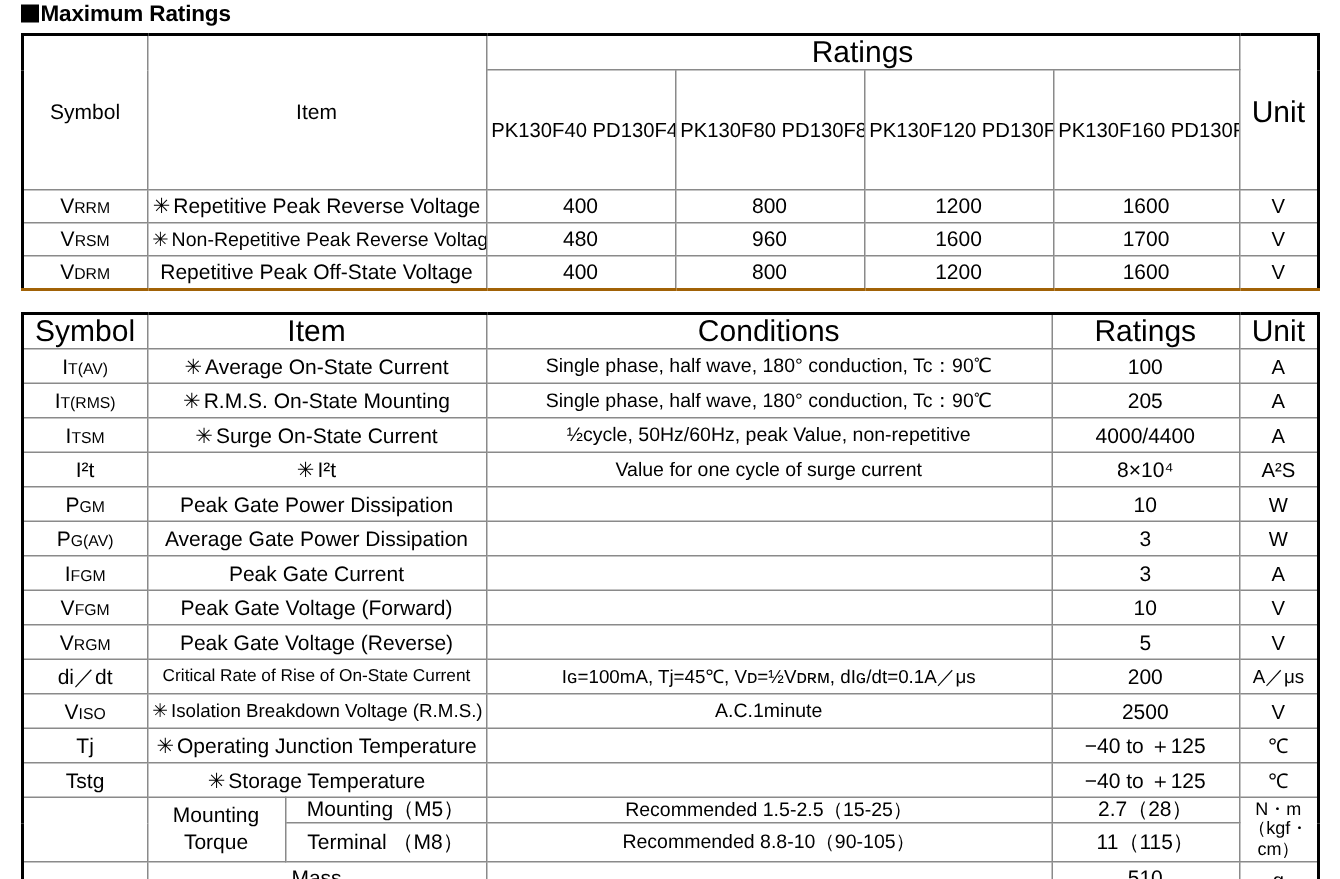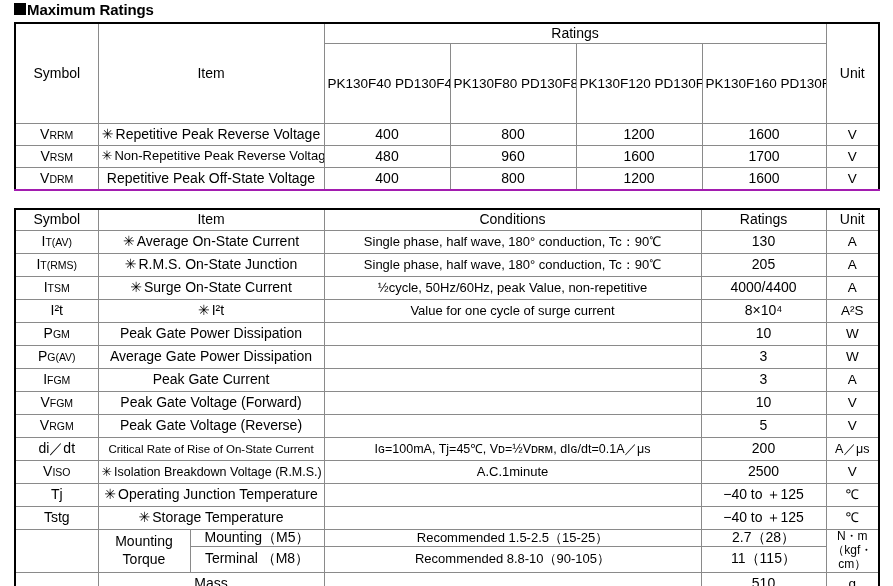--- a/index.html
+++ b/index.html
@@ -60,23 +60,23 @@
     overflow: hidden;
     white-space: nowrap;
   }
   
   table.dt {
     border: 2px solid #000;
   }
   td.lb { border-left: 2px solid #000; }
   td.rb { border-right: 2px solid #000; }
   tr.topb > td, tr.topb > th { border-top: 2px solid #000; }
-  tr.botb > td { border-bottom: 2px solid #a21caf; margin-left: 26px; }
-
-  .hdr { font-weight: bold; font-size: 14px; }
+  tr.botb > td { border-bottom: 2px solid #a16207; margin-left: 26px; }
+
+  .hdr { font-weight: bold; font-size: 20px; }
   .hdr-big { font-weight: bold; font-size: 14px; }
   .model { font-weight: bold; font-size: 13.5px; line-height: 1.30; white-space: pre-line; }
 
   
   .sym { font-size: 14px; letter-spacing: 0px; }
   .sym .sub { font-size: 10.5px; }
 
   
   td.item {
     text-align: left;
@@ -193,27 +193,27 @@
         <td class="hdr" colspan="2">Item</td>
         <td class="hdr">Conditions</td>
         <td class="hdr">Ratings</td>
         <td class="hdr rb">Unit</td>
       </tr>
 
       <tr>
         <td class="sym lb" style="height:22px"><span>I</span><span class="sub">T(AV)</span></td>
         <td class="item" colspan="2"><span class="ast">✳</span><span>Average On-State Current</span></td>
         <td class="cond">Single phase, half wave, 180° conduction, Tc：90℃</td>
-        <td class="rating">130</td>
+        <td class="rating">100</td>
         <td class="unit rb">A</td>
       </tr>
 
       <tr>
         <td class="sym lb" style="height:22px"><span>I</span><span class="sub">T(RMS)</span></td>
-        <td class="item" colspan="2"><span class="ast">✳</span><span>R.M.S. On-State Junction</span></td>
+        <td class="item" colspan="2"><span class="ast">✳</span><span>R.M.S. On-State Mounting</span></td>
         <td class="cond">Single phase, half wave, 180° conduction, Tc：90℃</td>
         <td class="rating">205</td>
         <td class="unit rb">A</td>
       </tr>
 
       <tr>
         <td class="sym lb" style="height:22px"><span>I</span><span class="sub">TSM</span></td>
         <td class="item" colspan="2"><span class="ast">✳</span><span>Surge On-State Current</span></td>
         <td class="cond">½cycle, 50Hz/60Hz, peak Value, non-repetitive</td>
         <td class="rating">4000/4400</td>

